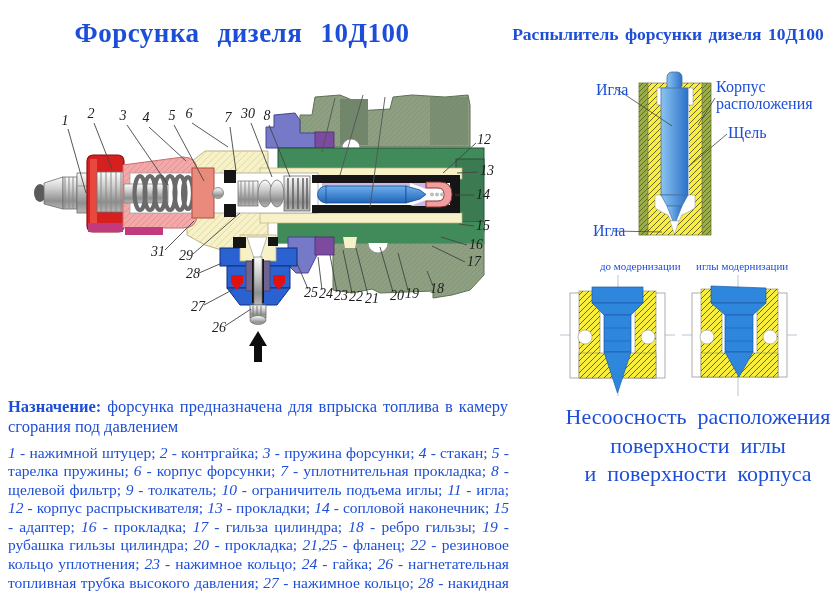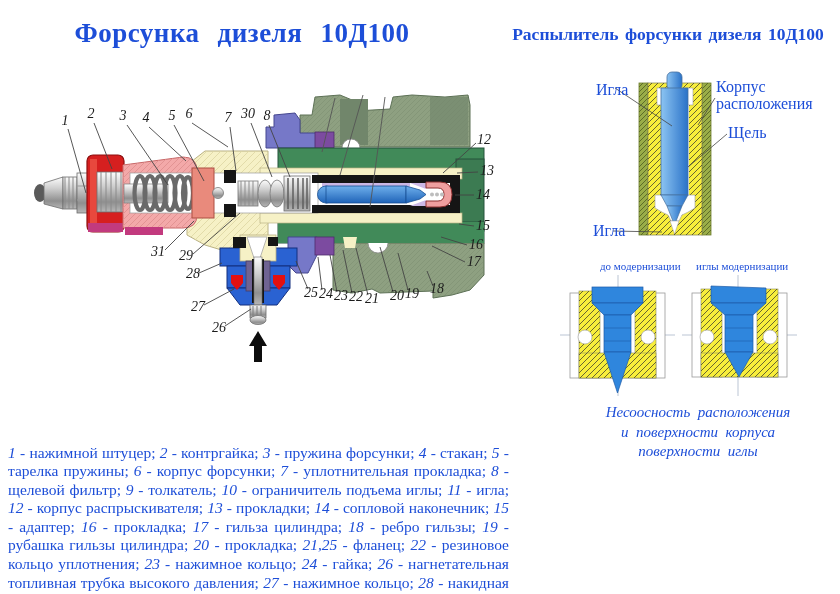--- a/index.html
+++ b/index.html
@@ -6,21 +6,21 @@
   .page{position:relative;width:840px;height:594px;background:#ffffff;
         font-family:"Liberation Serif","DejaVu Serif",serif;color:#1d4ed8;overflow:hidden;}
   .abs{position:absolute;}
   .title-left{left:62px;top:18px;width:360px;text-align:center;
               font-size:27px;font-weight:bold;word-spacing:0.4em;letter-spacing:0.5px;}
   .title-right{left:498px;top:24px;width:340px;text-align:center;
                font-size:17.5px;font-weight:bold;word-spacing:0.12em;}
   .atom-label{font-size:16px;font-weight:normal;line-height:1.08;}
   .cmp-label{font-size:11px;}
   .caption{left:557px;top:403px;width:282px;text-align:center;
-           font-size:15px;line-height:1.3;word-spacing:0.25em;font-style:italic;}
+           font-size:22px;line-height:1.3;word-spacing:0.25em;}
   .purpose{left:8px;top:380px;width:500px;font-size:16.5px;line-height:1.22;
            text-align:justify;}
   .purpose b{font-weight:bold;}
   .legend{left:8px;top:428px;width:501px;font-size:15.5px;line-height:1.2;
           text-align:justify;text-align-last:center;}
   .legend i{font-style:italic;}
   svg text.callout{font-family:"Liberation Serif","DejaVu Serif",serif;
                    font-style:italic;font-size:14px;fill:#1c1c1c;}
 </style>
 </head>
@@ -338,20 +338,21 @@
       <polygon points="156,33 211,35 211,50 156,50" fill="#2f86dd" stroke="#1c5aa8" stroke-width="0.7"></polygon>
       <polygon points="156,50 211,50 198,62 170,62" fill="#2f86dd" stroke="#1c5aa8" stroke-width="0.7"></polygon>
       <rect x="170" y="62" width="28" height="37" fill="#2f86dd" stroke="#1c5aa8" stroke-width="0.7"></rect>
       <polygon points="170,99 198,99 184,124" fill="#2f86dd" stroke="#1c5aa8" stroke-width="0.7"></polygon>
       <path d="M170,75 h28 M170,88 h28" stroke="#1c5aa8" stroke-width="0.6"></path>
     </g>
   </svg>
 
   <div class="abs caption">
     <div>Несоосность расположения</div>
+    <div>поверхности иглы</div>
     <div>и поверхности корпуса</div>
-    <div>поверхности иглы</div>
   </div>
 
+  <p class="abs purpose"><b>Назначение:</b> <span>форсунка предназначена для впрыска топлива в камеру сгорания под давлением</span></p>
 
   <p class="abs legend" id="legend"><i>1</i> - нажимной штуцер; <i>2</i> - контргайка; <i>3</i> - пружина форсунки; <i>4</i> - стакан; <i>5</i> - тарелка пружины; <i>6</i> - корпус форсунки; <i>7</i> - уплотнительная прокладка; <i>8</i> - щелевой фильтр; <i>9</i> - толкатель; <i>10</i> - ограничитель подъема иглы; <i>11</i> - игла; <i>12</i> - корпус распрыскивателя; <i>13</i> - прокладки; <i>14</i> - сопловой наконечник; <i>15</i> - адаптер; <i>16</i> - прокладка; <i>17</i> - гильза цилиндра; <i>18</i> - ребро гильзы; <i>19</i> - рубашка гильзы цилиндра; <i>20</i> - прокладка; <i>21,25</i> - фланец; <i>22</i> - резиновое кольцо уплотнения; <i>23</i> - нажимное кольцо; <i>24</i> - гайка; <i>26</i> - нагнетательная топливная трубка высокого давления; <i>27</i> - нажимное кольцо; <i>28</i> - накидная гайка; <i>29,30</i> - канавка на поверхности фильтра; <i>31</i> - проточка на фильтре</p>
 
 </div>
 
 </body></html>

